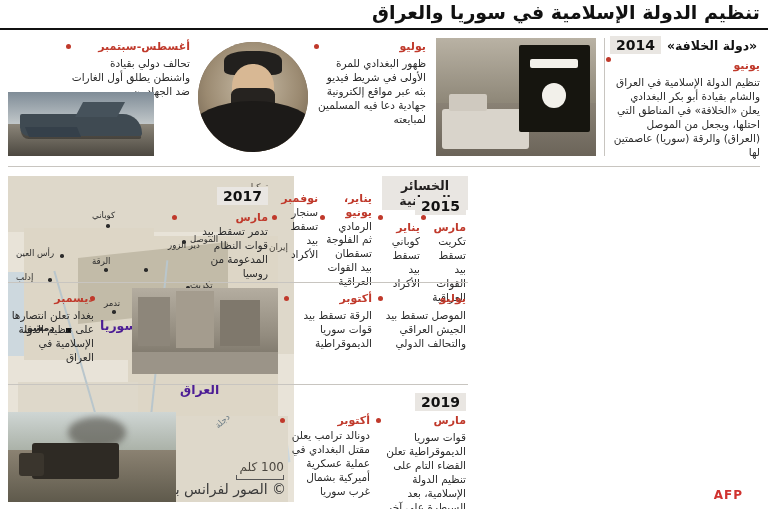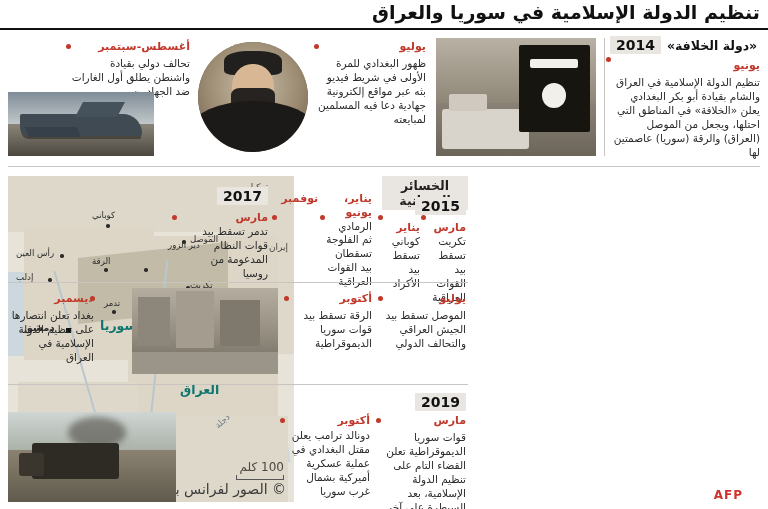--- a/index.html
+++ b/index.html
@@ -62,21 +62,21 @@
   .burn .wreck{position:absolute;left:14%;top:34%;width:52%;height:40%;background:#2e2a24;border-radius:3px;}
   .burn .wreck:after{content:"";position:absolute;left:-14%;top:28%;width:28%;height:66%;background:#3a352d;border-radius:3px;}
   .burn .smoke{position:absolute;left:36%;top:6%;width:34%;height:34%;background:rgba(70,66,58,.55);border-radius:50%;filter:blur(3px);}
 
   
   .map{position:absolute;background:#e8e3d8;overflow:hidden;}
   .map .sea{position:absolute;background:#cfd9de;}
   .map .country{position:absolute;background:#dcd6c8;}
   .map .isis{position:absolute;background:#b9b2a0;}
   .map .lbl{position:absolute;font-size:9px;color:#4a463f;}
-  .map .lbl-big{position:absolute;font-size:12.5px;font-weight:bold;color:#0f766e;letter-spacing:.5px;}
+  .map .lbl-big{position:absolute;font-size:12.5px;font-weight:bold;color:#4c1d95;letter-spacing:.5px;}
   .map .city{position:absolute;font-size:8.6px;color:#2b2b2b;white-space:nowrap;}
   .map .dot{position:absolute;width:3.5px;height:3.5px;background:#2b2b2b;border-radius:50%;}
   .map .sqdot{position:absolute;width:5px;height:5px;background:#111;}
   .map .river{position:absolute;background:#b9c6cc;}
   .map .scale{position:absolute;right:10px;bottom:28px;font-size:12px;color:#4a463f;}
   .map .scalebar{position:absolute;right:10px;bottom:22px;width:46px;height:4px;border:1px solid #555;border-top:none;}
   .inset{position:absolute;left:8px;bottom:8px;width:86px;height:54px;background:#d9d3c6;border:1px solid #b3ab9c;overflow:hidden;}
   .inset .land{position:absolute;inset:0;background:#d2ccbd;}
   .inset .box{position:absolute;border:1.6px solid #d0322f;}
   .credit{position:absolute;right:8px;bottom:5px;font-size:14px;color:#3a3a3a;}
@@ -245,20 +245,21 @@
   <div class="bullet" style="right:342px;top:215px;"></div>
 
   <div class="col" style="right:396px;top:186px;width:96px;">
     <div style="display:flex;gap:8px;justify-content:flex-end;margin-top:6px;">
       <div style="width:50%;">
         <div class="month">يناير، يونيو</div>
         <div class="body">الرمادي ثم الفلوجة تسقطان بيد القوات العراقية</div>
       </div>
       <div style="width:46%;">
         <div class="month">نوفمبر</div>
+        <div class="body">سنجار تسقط بيد الأكراد</div>
       </div>
     </div>
   </div>
   <div class="bullet" style="right:491px;top:215px;"></div>
   <div class="bullet" style="right:443px;top:215px;"></div>
 
   <div class="col" style="right:500px;top:186px;width:92px;">
     <div><span class="year-box">2017</span></div>
     <div style="margin-top:6px;width:78px;">
       <div class="month">مارس</div>

